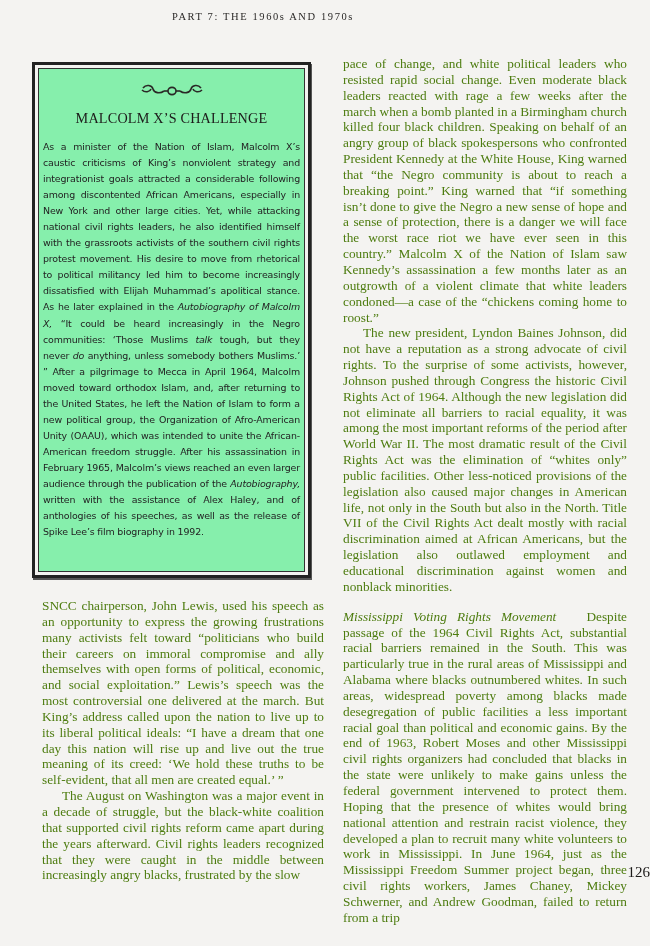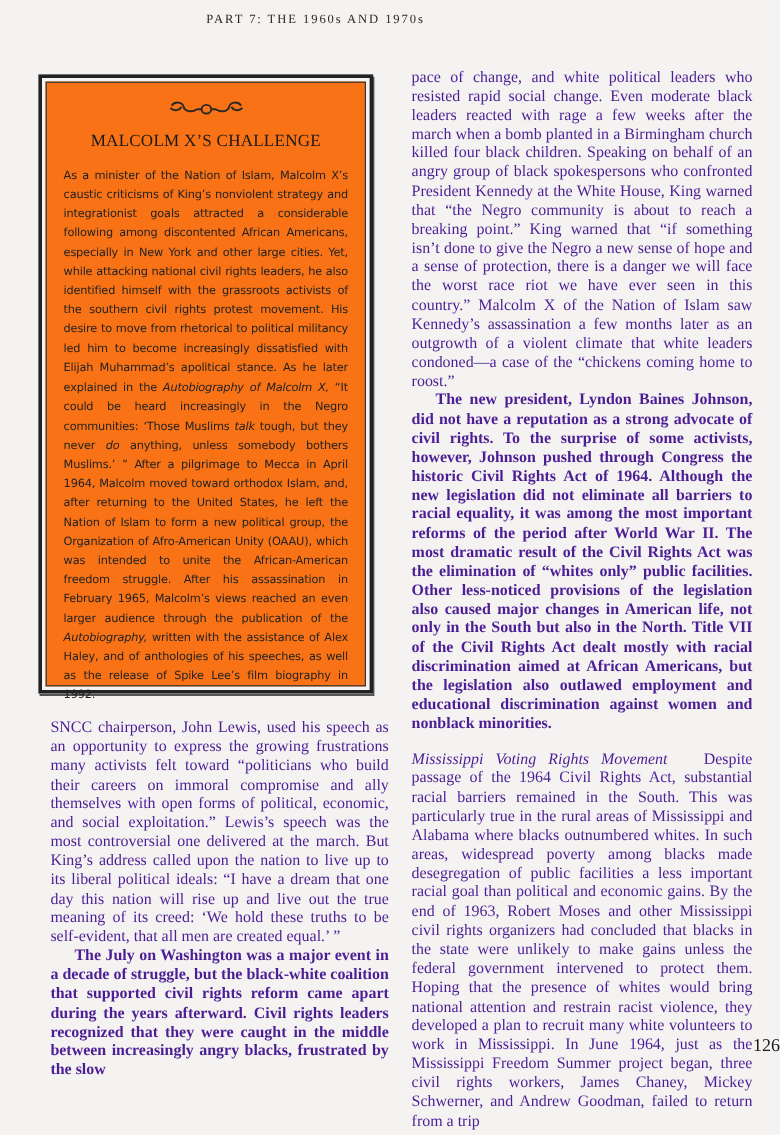--- a/index.html
+++ b/index.html
@@ -17,22 +17,22 @@
   }
   .sidebar {
     position: absolute; left: 32px; top: 62px; width: 279px; height: 516px;
     border: 3px solid #222;
     box-sizing: border-box;
     box-shadow: 1px 2px 0 #555;
   }
   .sidebar-inner {
     position: absolute; left: 3px; top: 3px; right: 3px; bottom: 3px;
     border: 1px solid #333;
-    background: #f97316;
-    padding: 0 14px;
+    background: #86efac;
+    padding: 0 4px;
     box-sizing: border-box;
   }
   .ornament {
     text-align: center; margin-top: 14px; height: 16px;
   }
   .ornament svg { display: inline-block; }
   .sidebar-title {
     text-align: center;
     font-family: "Liberation Serif", "DejaVu Serif", serif;
     font-size: 14.2px; letter-spacing: 0.2px;
@@ -44,24 +44,24 @@
     font-size: 9.45px; line-height: 16.05px;
     text-align: justify; letter-spacing: -0.15px;
     color: #222;
   }
   .sidebar-body p { margin: 0; }
   .col {
     position: absolute;
     font-family: "Liberation Serif", "DejaVu Serif", serif;
     font-size: 13.3px; line-height: 15.85px;
     text-align: justify;
-    color: #4c1d95;
+    color: #4d7c0f;
   }
   .col p { margin: 0; }
-  .col p.indent { text-indent: 20px; font-weight: bold; }
+  .col p.indent { text-indent: 20px; }
   .col-left { left: 42px; top: 598px; width: 282px; }
   .col-right { left: 343px; top: 56px; width: 284px; }
   .subhead { font-weight: normal; font-style: italic; }
   .sec-gap { height: 14px; }
   .page-number {
     position: absolute; top: 864px; left: 0; width: 650px; text-align: right;
     font-family: "Liberation Serif", "DejaVu Serif", serif;
     font-size: 15px; color: #1c1a19;
   }
   em { font-style: italic; }
@@ -86,21 +86,21 @@
     </div>
     <div class="sidebar-title">MALCOLM X’S CHALLENGE</div>
     <div class="sidebar-body">
       <p><span>As a minister of the Nation of Islam, Malcolm X’s caustic criticisms of King’s nonviolent strategy and integrationist goals attracted a considerable following among discontented African Americans, especially in New York and other large cities. Yet, while attacking national civil rights leaders, he also identified himself with the grassroots activists of the southern civil rights protest movement. His desire to move from rhetorical to political militancy led him to become increasingly dissatisfied with Elijah Muhammad’s apolitical stance. As he later explained in the </span><em>Autobiography of Malcolm X,</em><span> “It could be heard increasingly in the Negro communities: ‘Those Muslims </span><em>talk</em><span> tough, but they never </span><em>do</em><span> anything, unless somebody bothers Muslims.’ ” After a pilgrimage to Mecca in April 1964, Malcolm moved toward orthodox Islam, and, after returning to the United States, he left the Nation of Islam to form a new political group, the Organization of Afro-American Unity (OAAU), which was intended to unite the African-American freedom struggle. After his assassination in February 1965, Malcolm’s views reached an even larger audience through the publication of the </span><em>Autobiography,</em><span> written with the assistance of Alex Haley, and of anthologies of his speeches, as well as the release of Spike Lee’s film biography in 1992.</span></p>
     </div>
   </div>
 </div>
 
 <div class="col col-left">
   <p>SNCC chairperson, John Lewis, used his speech as an opportunity to express the growing frustrations many activists felt toward “politicians who build their careers on immoral compromise and ally themselves with open forms of political, economic, and social exploitation.” Lewis’s speech was the most controversial one delivered at the march. But King’s address called upon the nation to live up to its liberal political ideals: “I have a dream that one day this nation will rise up and live out the true meaning of its creed: ‘We hold these truths to be self-evident, that all men are created equal.’ ”</p>
-  <p class="indent">The July on Washington was a major event in a decade of struggle, but the black-white coalition that supported civil rights reform came apart during the years afterward. Civil rights leaders recognized that they were caught in the middle between increasingly angry blacks, frustrated by the slow</p>
+  <p class="indent">The August on Washington was a major event in a decade of struggle, but the black-white coalition that supported civil rights reform came apart during the years afterward. Civil rights leaders recognized that they were caught in the middle between increasingly angry blacks, frustrated by the slow</p>
 </div>
 
 <div class="col col-right">
   <p>pace of change, and white political leaders who resisted rapid social change. Even moderate black leaders reacted with rage a few weeks after the march when a bomb planted in a Birmingham church killed four black children. Speaking on behalf of an angry group of black spokespersons who confronted President Kennedy at the White House, King warned that “the Negro community is about to reach a breaking point.” King warned that “if something isn’t done to give the Negro a new sense of hope and a sense of protection, there is a danger we will face the worst race riot we have ever seen in this country.” Malcolm X of the Nation of Islam saw Kennedy’s assassination a few months later as an outgrowth of a violent climate that white leaders condoned—a case of the “chickens coming home to roost.”</p>
   <p class="indent">The new president, Lyndon Baines Johnson, did not have a reputation as a strong advocate of civil rights. To the surprise of some activists, however, Johnson pushed through Congress the historic Civil Rights Act of 1964. Although the new legislation did not eliminate all barriers to racial equality, it was among the most important reforms of the period after World War II. The most dramatic result of the Civil Rights Act was the elimination of “whites only” public facilities. Other less-noticed provisions of the legislation also caused major changes in American life, not only in the South but also in the North. Title VII of the Civil Rights Act dealt mostly with racial discrimination aimed at African Americans, but the legislation also outlawed employment and educational discrimination against women and nonblack minorities.</p>
   <div class="sec-gap"></div>
   <p><span class="subhead">Mississippi Voting Rights Movement</span>&nbsp;&nbsp; <span>Despite passage of the 1964 Civil Rights Act, substantial racial barriers remained in the South. This was particularly true in the rural areas of Mississippi and Alabama where blacks outnumbered whites. In such areas, widespread poverty among blacks made desegregation of public facilities a less important racial goal than political and economic gains. By the end of 1963, Robert Moses and other Mississippi civil rights organizers had concluded that blacks in the state were unlikely to make gains unless the federal government intervened to protect them. Hoping that the presence of whites would bring national attention and restrain racist violence, they developed a plan to recruit many white volunteers to work in Mississippi. In June 1964, just as the Mississippi Freedom Summer project began, three civil rights workers, James Chaney, Mickey Schwerner, and Andrew Goodman, failed to return from a trip</span></p>
 </div>
 
 <div class="page-number">126</div>

